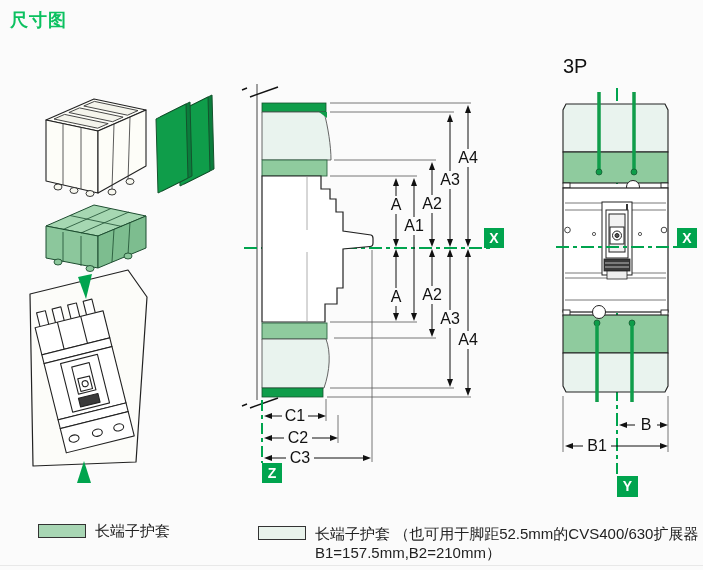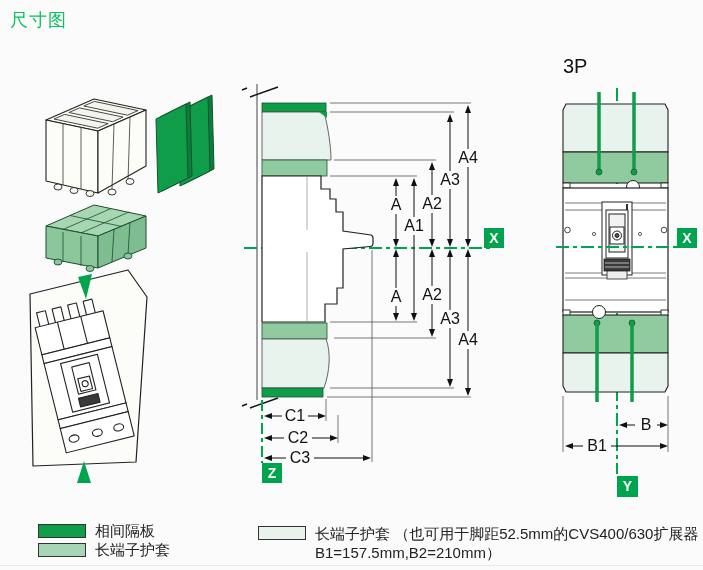--- a/index.html
+++ b/index.html
@@ -4,21 +4,21 @@
 <style>
   html,body{margin:0;padding:0;}
   body{
     width:703px;height:570px;position:relative;overflow:hidden;
     background:#fbfbfb;
     font-family:"Liberation Sans","DejaVu Sans",sans-serif;
     color:#222;
   }
   .page-title{
     position:absolute;left:10px;top:8px;
-    font-size:18px;font-weight:normal;color:#0cc160;letter-spacing:1px;
+    font-size:18px;font-weight:bold;color:#0cc160;letter-spacing:1px;
   }
   .drawing-svg{position:absolute;left:0;top:0;}
   .legend{position:absolute;font-size:15px;color:#222;}
   .legend-left{left:38px;top:524px;}
   .legend-row{display:flex;align-items:center;margin-bottom:5px;height:14px;}
   .swatch{width:46px;height:12px;border:1px solid #333;flex:0 0 auto;}
   .swatch-dark{background:#0f9d4a;}
   .swatch-medium{background:#a8d6b4;}
   .swatch-light{background:#e9f3ec;}
   .legend-label{margin-left:9px;white-space:nowrap;}
@@ -336,24 +336,20 @@
 
     <g>
       <rect x="617" y="476" width="21" height="21" fill="#00a44e"></rect>
       <text class="marker-letter" x="627.5" y="491" text-anchor="middle">Y</text>
     </g>
   </g>
 </svg>
 
 <div class="legend legend-left">
   <div class="legend-row">
-    <div class="swatch swatch-dark"></div>
-    <div class="legend-label">相间隔板</div>
-  </div>
-  <div class="legend-row">
     <div class="swatch swatch-medium"></div>
     <div class="legend-label">长端子护套</div>
   </div>
 </div>
 
 <div class="legend legend-right">
   <div class="swatch swatch-light"></div>
   <div class="legend-text">长端子护套 （也可用于脚距52.5mm的CVS400/630扩展器： B1=157.5mm,B2=210mm）</div>
 </div>
 

